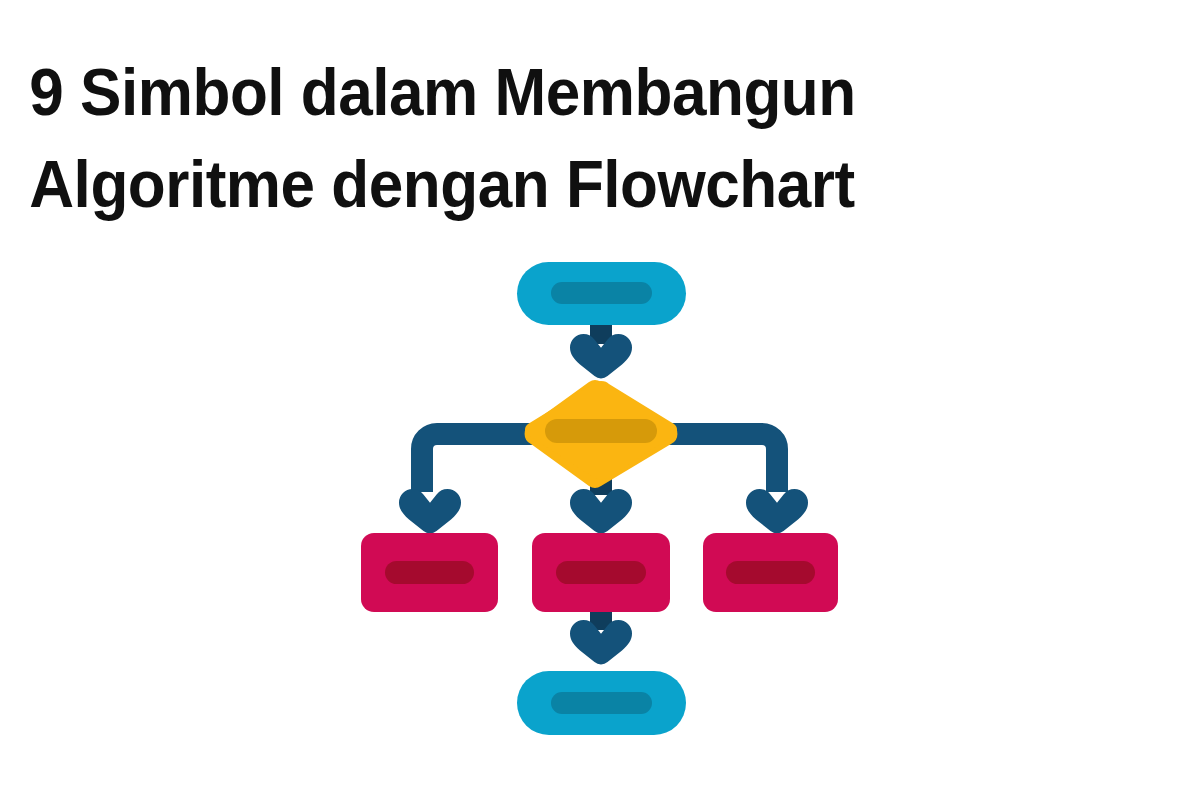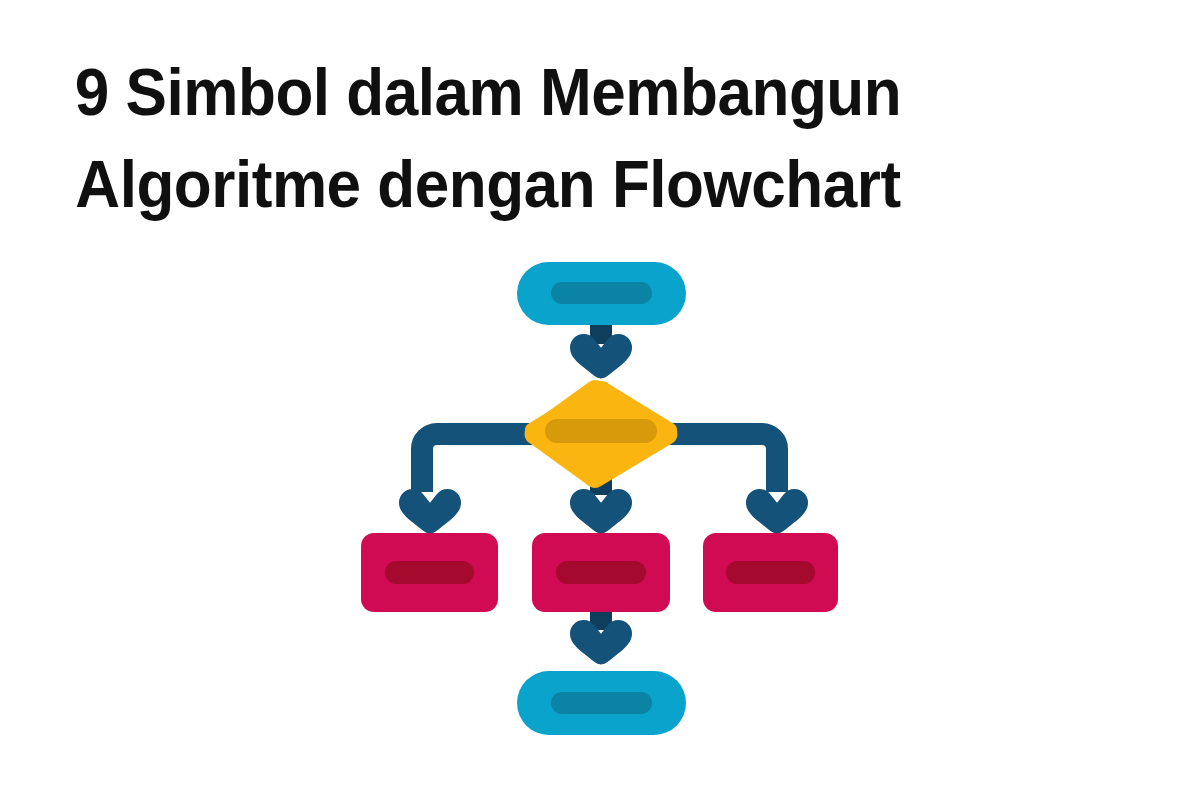--- a/index.html
+++ b/index.html
@@ -21,21 +21,20 @@
     height: 800px;
     background: #ffffff;
   }
 
   
   .title-block {
     position: absolute;
     left: 0;
     top: 46px;
     width: 976px;
-    text-align: center;
   }
   .title-line {
     display: block;
     font-family: "Liberation Sans", sans-serif;
     font-weight: 700;
     font-size: 66px;
     line-height: 92px;
     letter-spacing: -0.5px;
     color: #101010;
     transform: scaleX(0.94);

